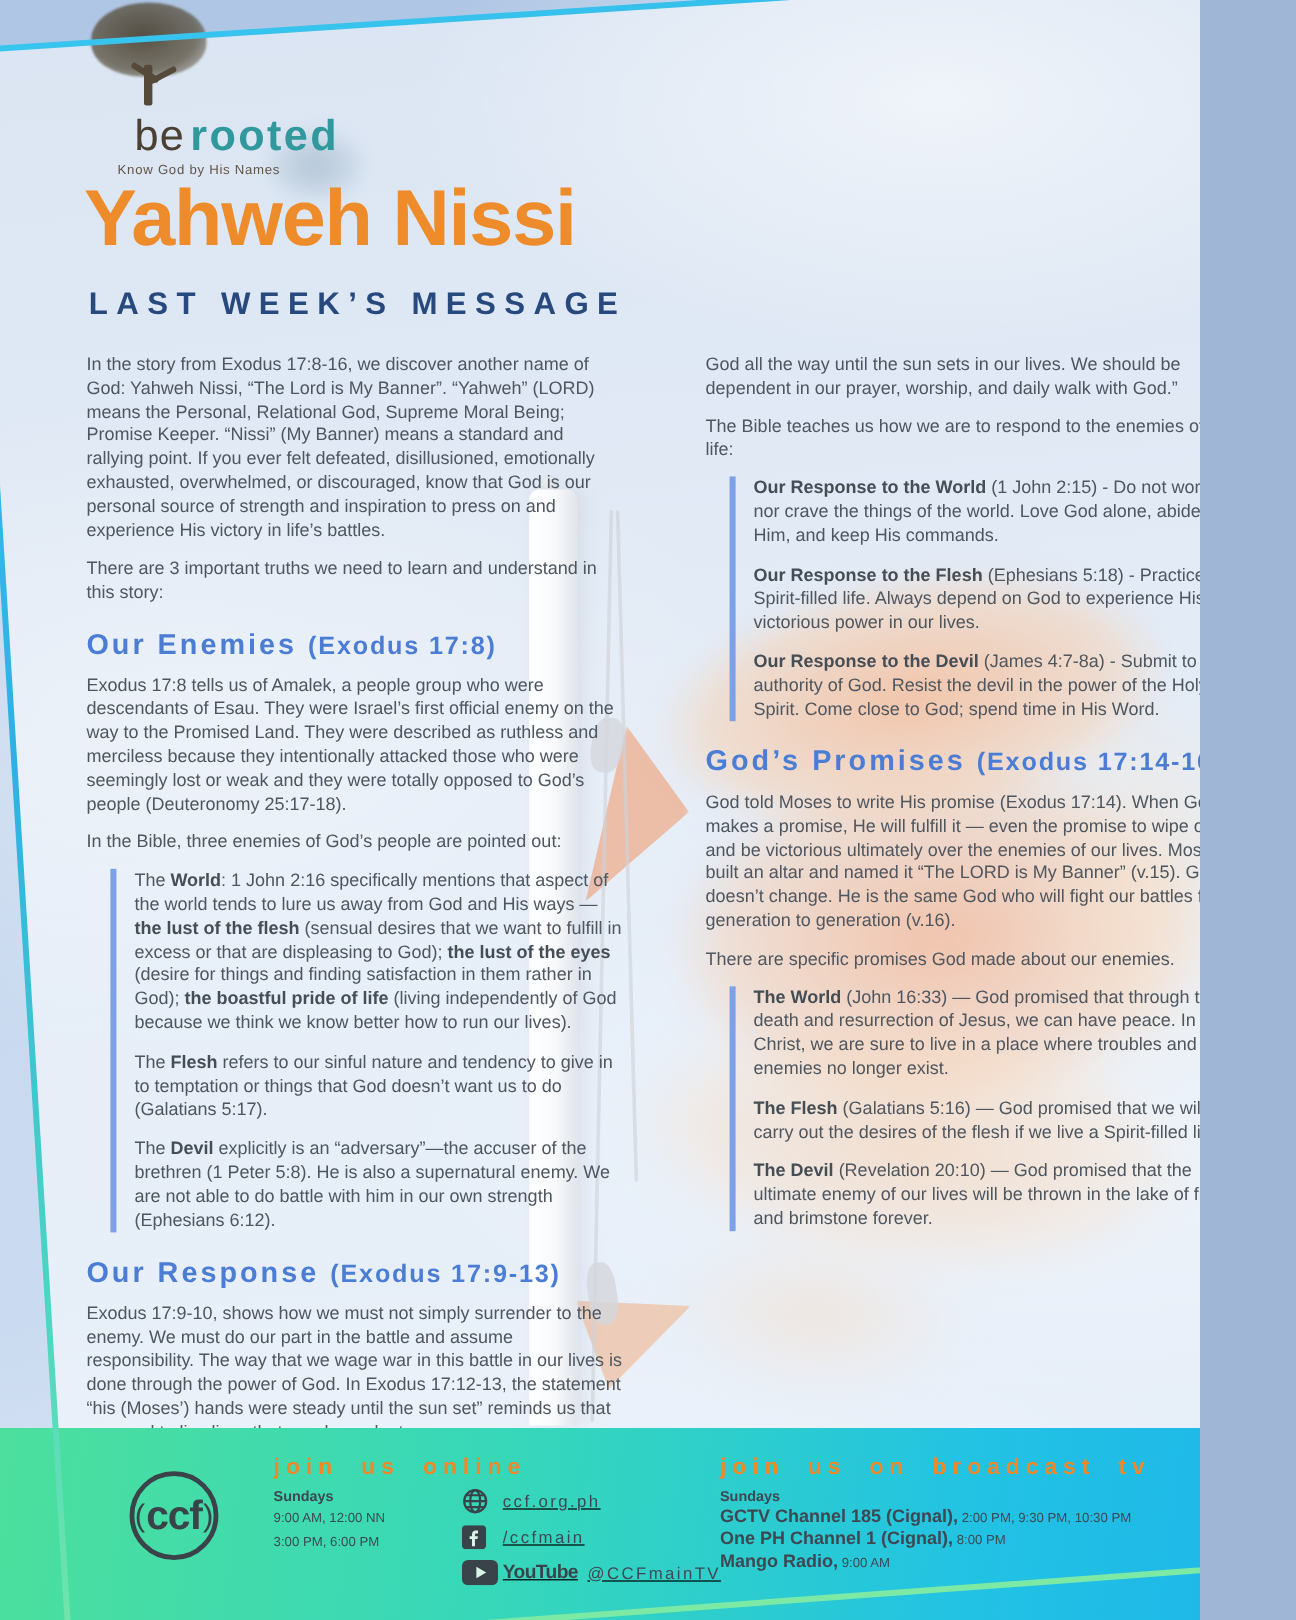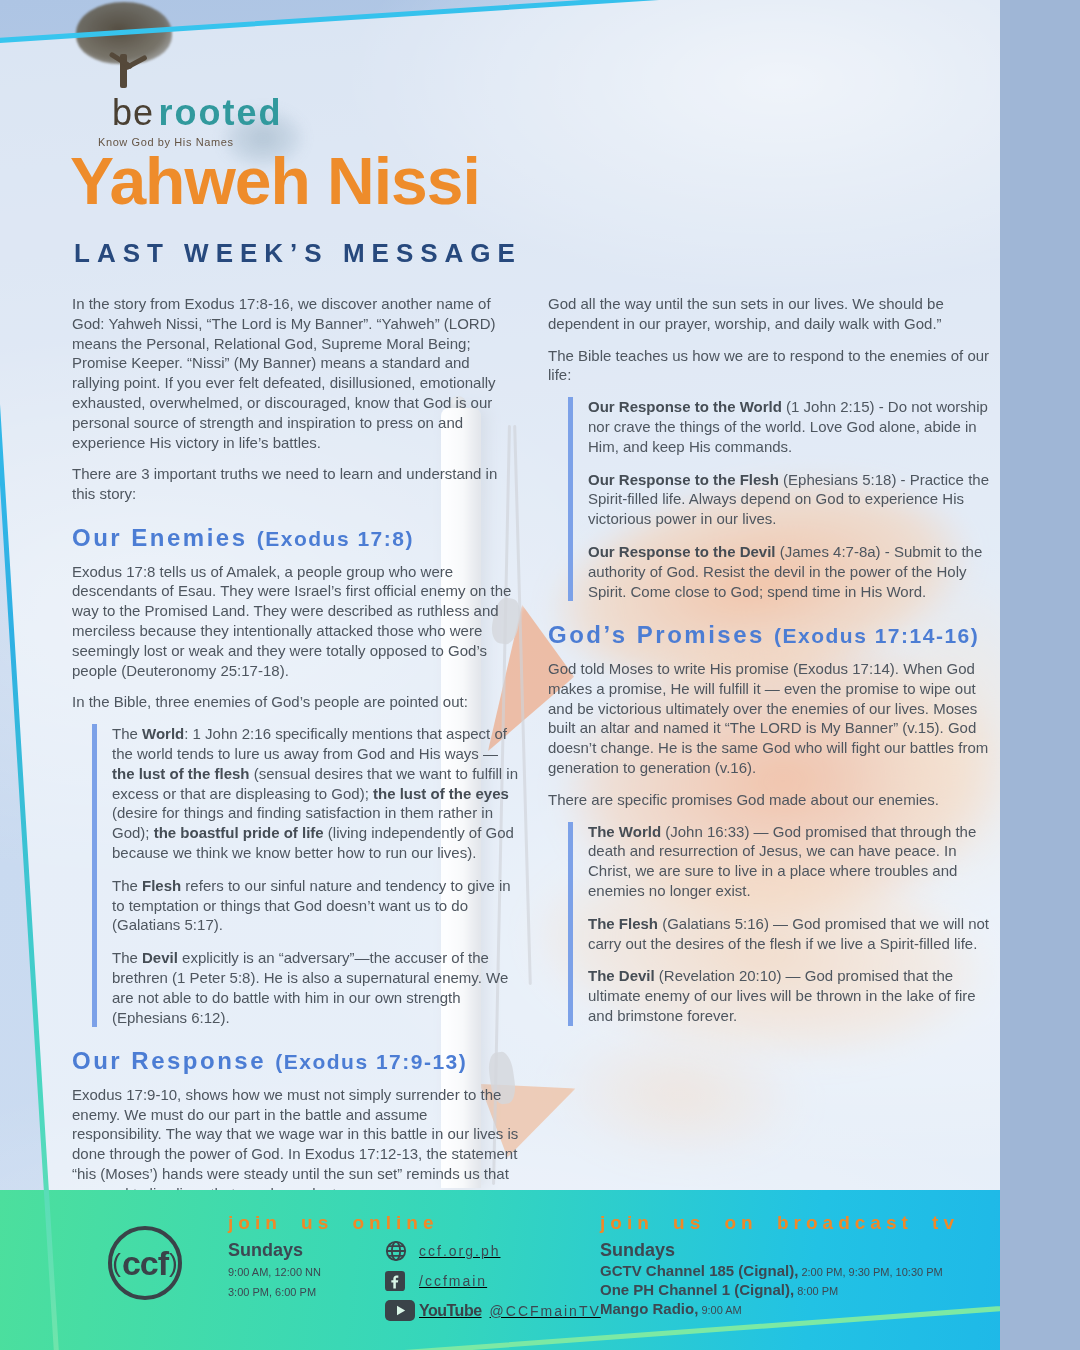--- a/index.html
+++ b/index.html
@@ -59,38 +59,38 @@
   .tree .trunk{position:absolute;left:52px;top:52px;width:7px;height:34px;background:#55493a;border-radius:2px;}
   .tree .branch1{position:absolute;left:40px;top:56px;width:26px;height:5px;background:#55493a;transform:rotate(32deg);border-radius:2px;}
   .tree .branch2{position:absolute;left:56px;top:58px;width:24px;height:5px;background:#55493a;transform:rotate(-28deg);border-radius:2px;}
   .page-title{position:absolute;left:70px;top:148px;z-index:2;font-size:66px;font-weight:700;
     letter-spacing:-1px;color:#ee8c2b;line-height:1;}
   .page-subtitle{position:absolute;left:74px;top:238px;z-index:2;font-size:26px;font-weight:700;
     letter-spacing:7px;color:#27497d;}
   
   .col{position:absolute;top:283px;width:448px;z-index:2;font-size:15px;line-height:1.32;color:#4e565f;margin-top:11px;}
   .col-left{left:72px;}
-  .col-right{left:548px;}
+  .col-right{left:588px;}
   .para{margin:0 0 12px;}
   .b{font-weight:700;color:#454d55;}
   .quote{border-left:5px solid #7ca1e8;padding-left:15px;margin:4px 0 12px 20px;}
   .quote .para{margin-bottom:13px;}
   .quote .para:last-child{margin-bottom:0;}
   .sec-heading{margin:20px 0 10px;line-height:1.15;}
   .sec-main{font-size:24px;font-weight:600;letter-spacing:2.5px;color:#4c7dd4;}
   .sec-ref{font-size:21px;font-weight:600;letter-spacing:1.5px;color:#4c7dd4;}
   
   .footer{position:absolute;left:0;top:1190px;width:1080px;height:160px;z-index:3;
     background:linear-gradient(97deg,#4cdf9d 0%,#35d6bc 42%,#22c2e4 75%,#1db5e9 100%);}
   .ccf-logo{position:absolute;left:108px;top:36px;width:66px;height:66px;border:4px solid #3a4349;
     border-radius:50%;display:flex;align-items:center;justify-content:center;color:#3a4349;white-space:nowrap;}
   .ccf-logo .paren{font-size:26px;font-weight:400;}
   .ccf-logo .ccf{font-size:34px;font-weight:700;letter-spacing:-1px;margin:16px 1px;}
   .join-h{font-size:19px;font-weight:700;color:#f08828;letter-spacing:5px;word-spacing:9px;}
-  .f-day{font-size:18px;font-weight:700;color:#3d4852;margin-top:6px;}
+  .f-day{font-size:12px;font-weight:700;color:#3d4852;margin-top:6px;}
   .f-times{font-size:16px;color:#3d4852;line-height:1.25;}
   .sc{font-variant-caps:all-small-caps;}
   .online-block{position:absolute;left:228px;top:22px;}
   .links-block{position:absolute;left:385px;top:50px;text-decoration:underline;}
   .link-row{display:flex;align-items:center;margin-bottom:9px;color:#3d4852;}
   .link-row .ic{display:inline-flex;width:34px;justify-content:flex-start;}
   .link-label{font-size:14px;letter-spacing:2px;}
   .yt-word{font-size:16px;font-weight:700;letter-spacing:-.5px;margin-right:8px;color:#3a4349;}
   .broadcast-block{position:absolute;left:600px;top:22px;}
   .bc-line{font-size:15px;color:#3d4852;line-height:1.28;}

